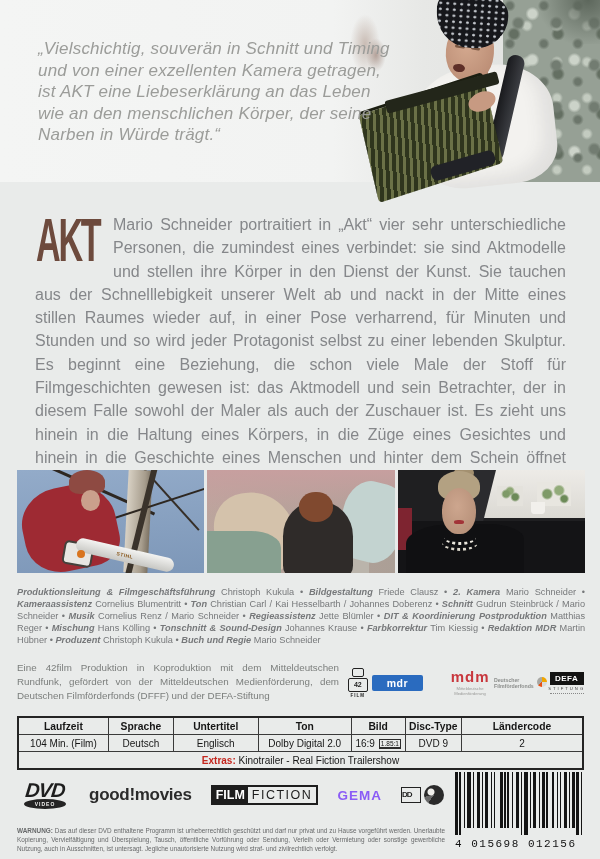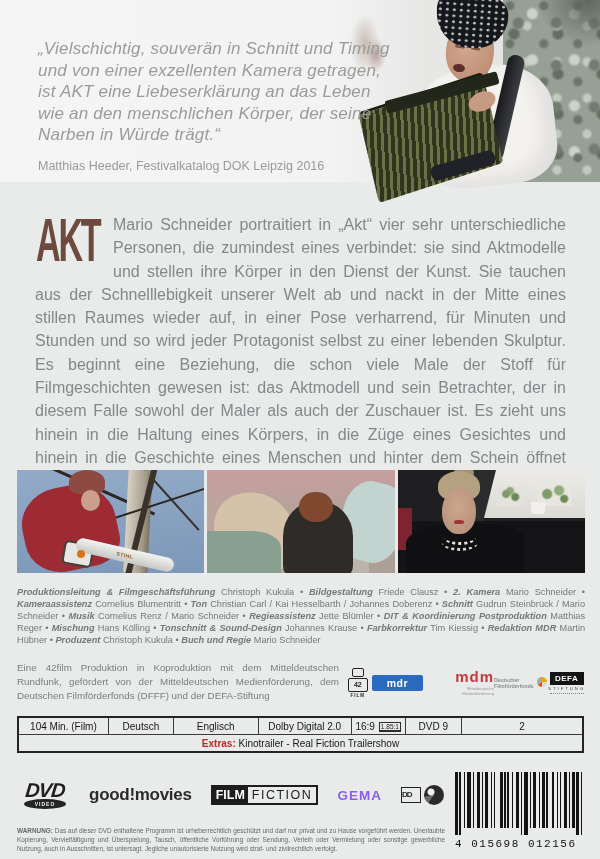--- a/index.html
+++ b/index.html
@@ -102,21 +102,21 @@
   .production{position:absolute;left:17px;top:661px;width:322px;margin:0;font-size:9.8px;line-height:13.8px;
               color:#7b7e7c;text-align:justify;}
   .partners{position:absolute;left:344px;top:660px;width:242px;height:46px;display:flex;align-items:center;
             justify-content:space-between;}
   .p42{width:30px;text-align:center;color:#222;}
   .p42-head{width:10px;height:7px;border:1.5px solid #222;margin:0 auto;border-radius:2px;}
   .p42-body{width:18px;height:12px;border:1.5px solid #222;margin:1px auto 0;border-radius:2px;font-size:7px;font-weight:bold;line-height:12px;}
   .p42-sub{font-size:4.5px;font-weight:bold;letter-spacing:1px;margin-top:1px;}
   .pmdr{width:56px;height:16px;background:#2a6bbf;border-radius:2px;color:#fff;font-weight:bold;font-size:10.5px;
         text-align:center;line-height:16px;letter-spacing:.5px;}
-  .pmdm{width:52px;text-align:right;margin-left:23px;}
+  .pmdm{width:52px;text-align:center;margin-left:23px;}
   .pmdm-label{color:#c8373d;font-weight:bold;font-size:15px;line-height:14px;letter-spacing:1px;}
   .pmdm-sub{color:#9a9a98;font-size:4.2px;margin-top:2px;}
   .pdfff{width:58px;display:flex;align-items:flex-start;gap:3px;}
   .pdfff-txt{color:#8b8d8b;font-size:5.2px;font-weight:bold;line-height:6.5px;}
   .pdfff-dot{width:10px;height:10px;border-radius:50%;flex:none;
              background:conic-gradient(#f0a500 0 25%,#d9d9d6 25% 50%,#e84e0f 50% 65%,#a8a8a4 65% 100%);}
   .pdefa{width:42px;text-align:center;}
   .pdefa-box{background:#131313;color:#fff;font-weight:bold;font-size:8px;letter-spacing:.5px;line-height:13px;
              width:34px;margin:0 auto;}
   .pdefa-sub{font-size:4.2px;letter-spacing:2px;color:#444;margin-top:1px;}
@@ -181,21 +181,20 @@
     <i class="ph-mouth"></i>
     <i class="ph-cap"></i>
     <i class="ph-strap"></i>
     <i class="ph-accordion"></i>
     <i class="ph-acc-top"></i>
     <i class="ph-strap2"></i>
     <i class="ph-hand"></i>
 
     <div class="quote-block">
       <p class="quote-text">„Vielschichtig, souverän in Schnitt und Timing und von einer exzellenten Kamera getragen, ist AKT eine Liebeserklärung an das Leben wie an den menschlichen Körper, der seine Narben in Würde trägt.“</p>
-      <p class="quote-attr">Matthias Heeder, Festivalkatalog DOK Leipzig 2016</p>
     </div>
   </div>
 
   <span class="akt-logo">AKT</span>
   <p class="synopsis"><span class="float-spacer"></span><span>Mario Schneider portraitiert in „Akt“ vier sehr unterschiedliche Personen, die zumindest eines verbindet: sie sind Aktmodelle und stellen ihre Körper in den Dienst der Kunst. Sie tauchen aus der Schnelllebigkeit unserer Welt ab und nackt in der Mitte eines stillen Raumes wieder auf, in einer Pose verharrend, für Minuten und Stunden und so wird jeder Protagonist selbst zu einer lebenden Skulptur. Es beginnt eine Beziehung, die schon viele Male der Stoff für Filmgeschichten gewesen ist: das Aktmodell und sein Betrachter, der in diesem Falle sowohl der Maler als auch der Zuschauer ist. Es zieht uns hinein in die Haltung eines Körpers, in die Züge eines Gesichtes und hinein in die Geschichte eines Menschen und hinter dem Schein öffnet sich das Sein.</span></p>
 
   <div class="stills">
     <div class="still still1">
       <i class="s1-br1"></i>
       <i class="s1-br2"></i>
@@ -265,20 +264,29 @@
     <colgroup>
       <col style="width:16%">
         <col style="width:11.5%">
         <col style="width:15%">
         <col style="width:16.5%">
       <col style="width:9.5%">
         <col style="width:10%">
         <col style="width:21.5%">
     </colgroup>
     <tbody>
+        <tr>
+          <th>Laufzeit</th>
+          <th>Sprache</th>
+          <th>Untertitel</th>
+          <th>Ton</th>
+          <th>Bild</th>
+          <th>Disc-Type</th>
+          <th>Ländercode</th>
+        </tr>
     <tr>
           <td>104 Min. (Film)</td>
           <td>Deutsch</td>
           <td>Englisch</td>
           <td>Dolby Digital 2.0</td>
           <td>16:9<span class="ratio-chip">1.85:1</span></td>
           <td>DVD 9</td>
           <td>2</td>
         </tr>
     <tr>

